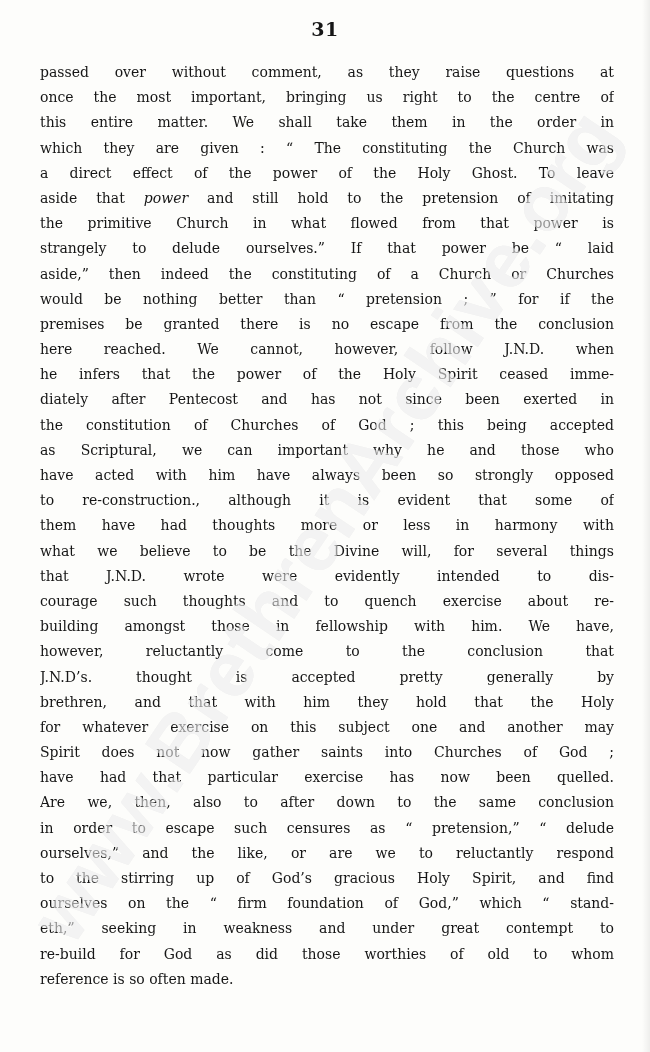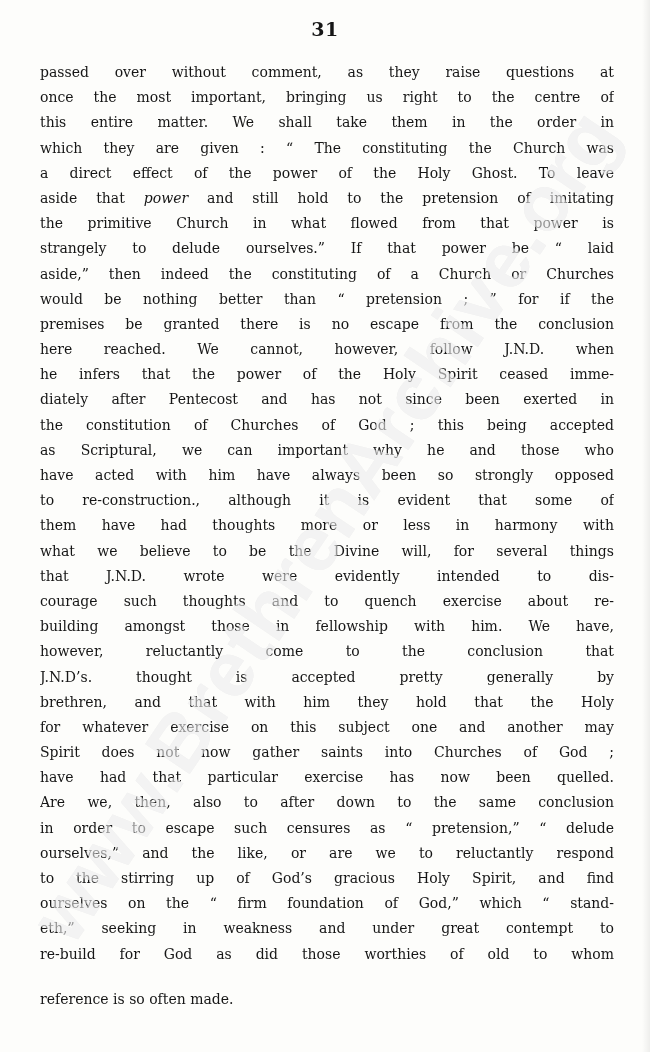--- a/index.html
+++ b/index.html
@@ -43,21 +43,20 @@
     height: 25.2px;
     line-height: 25.2px;
     overflow: hidden;
     text-align: justify;
     text-align-last: justify;
     white-space: normal;
   }
   .line.last {
     text-align: left;
     text-align-last: left;
-    margin-top: 20px;
   }
   .watermark {
     position: absolute;
     top: 50%;
     left: 50%;
     transform: translate(-50%, -50%) rotate(-56deg);
     white-space: nowrap;
     font-family: "Liberation Sans", sans-serif;
     font-weight: bold;
     font-size: 78px;

